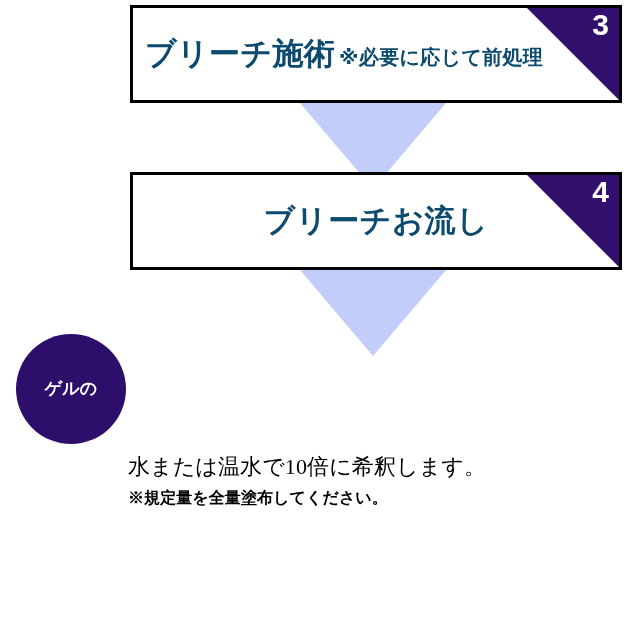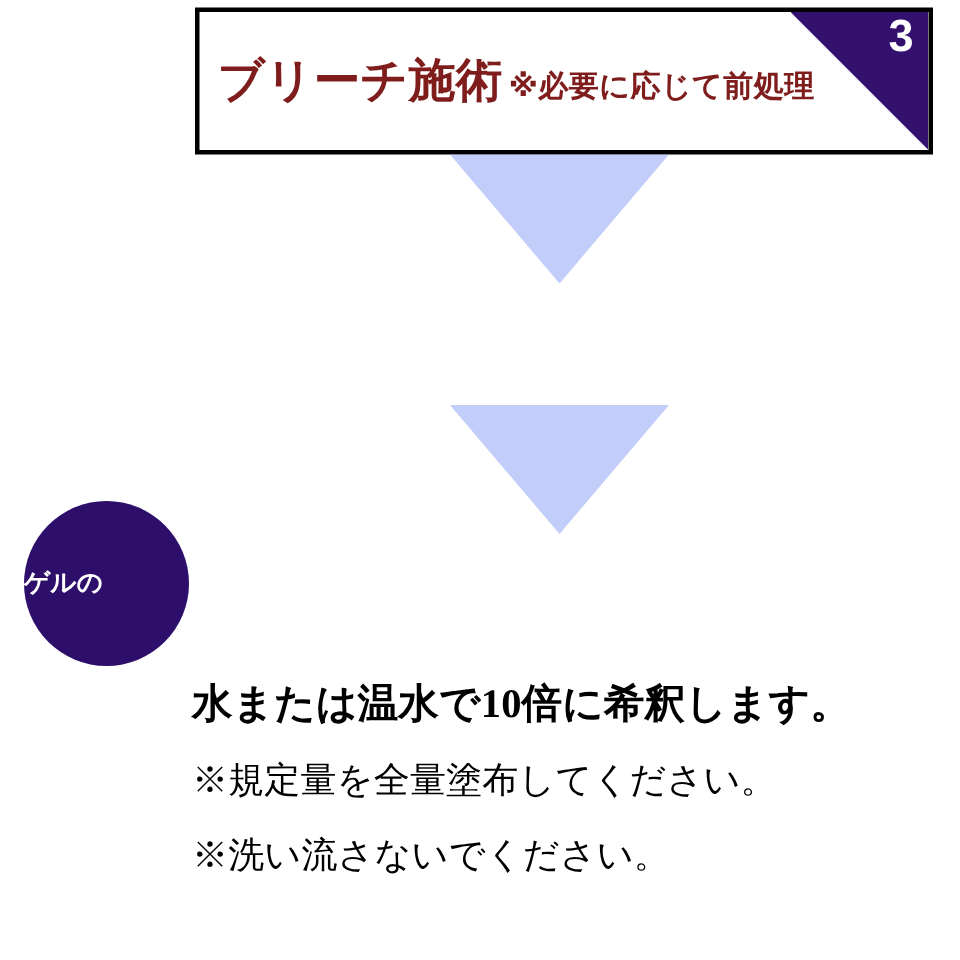--- a/index.html
+++ b/index.html
@@ -37,21 +37,21 @@
   .step-box.gray { background: #dde0e4; }
 
   .step-label {
     position: absolute;
     left: 0;
     right: 0;
     top: 50%;
     transform: translateY(-50%);
     text-align: center;
     white-space: nowrap;
-    color: #7f1d1d;
+    color: #0c4a6e;
     font-weight: bold;
     letter-spacing: 0.02em;
   }
   .step-label.centered{ font-size: 31px; }
 
   .step-label .main {
     font-size: 31px;
     font-weight: bold;
     vertical-align: baseline;
   }
@@ -107,49 +107,49 @@
   .badge {
     position: absolute;
     left: 16px;
     top: 334px;
     width: 110px;
     height: 110px;
     border-radius: 50%;
     background: #2d0f6b;
     display: flex;
     flex-direction: column;
-    align-items: flex-start;
+    align-items: center;
     justify-content: center;
     color: #ffffff;
     font-weight: bold;
     line-height: 1.25;
   }
   .badge .line1 { font-size: 17px; letter-spacing: 0.01em; }
   .badge .line2 { font-size: 19px; letter-spacing: 0.01em; }
 
   
   .instructions {
     position: absolute;
     left: 128px;
     top: 452px;
     width: 500px;
     color: #000000;
     font-family: "Liberation Serif", "DejaVu Serif", serif;
   }
   .instructions .primary {
-    font-size: 27px;
-    font-weight: bold;
+    font-size: 22px;
+    font-weight: normal;
     line-height: 1.32;
     letter-spacing: 0.005em;
     white-space: nowrap;
   }
   .instructions .secondary {
-    margin-top: 17px;
-    font-size: 24px;
-    font-weight: normal;
+    margin-top: 6px;
+    font-size: 16px;
+    font-weight: bold;
     line-height: 1.38;
     letter-spacing: 0.005em;
     white-space: nowrap;
   }
 </style>
 </head>
 <body>
 
 <div class="canvas">
 
@@ -158,27 +158,35 @@
       <span class="main">ブリーチ施術</span><span class="note-inline">※必要に応じて前処理</span>
     </div>
     <div class="corner-wedge">
       <div class="tri"></div>
     </div>
     <div class="corner-num">3</div>
   </div>
 
   <div class="arrow" style="left:300px; top:103px;"></div>
 
+  <div class="step-box" style="top:172px;">
+    <div class="step-label centered">
+      <span class="main">ブリーチお流し</span>
+    </div>
+    <div class="corner-wedge">
+      <div class="tri"></div>
+    </div>
+    <div class="corner-num">4</div>
+  </div>
 
   <div class="arrow" style="left:300px; top:270px;"></div>
 
 
   <div class="badge">
     <span class="line1">ゲルの</span>
   </div>
 
   <div class="instructions">
     <div class="primary">水または温水で10倍に希釈します。</div>
     <div class="secondary">※規定量を全量塗布してください。</div>
-    <div class="secondary">※洗い流さないでください。</div>
   </div>
 
 </div>
 
 </body></html>

